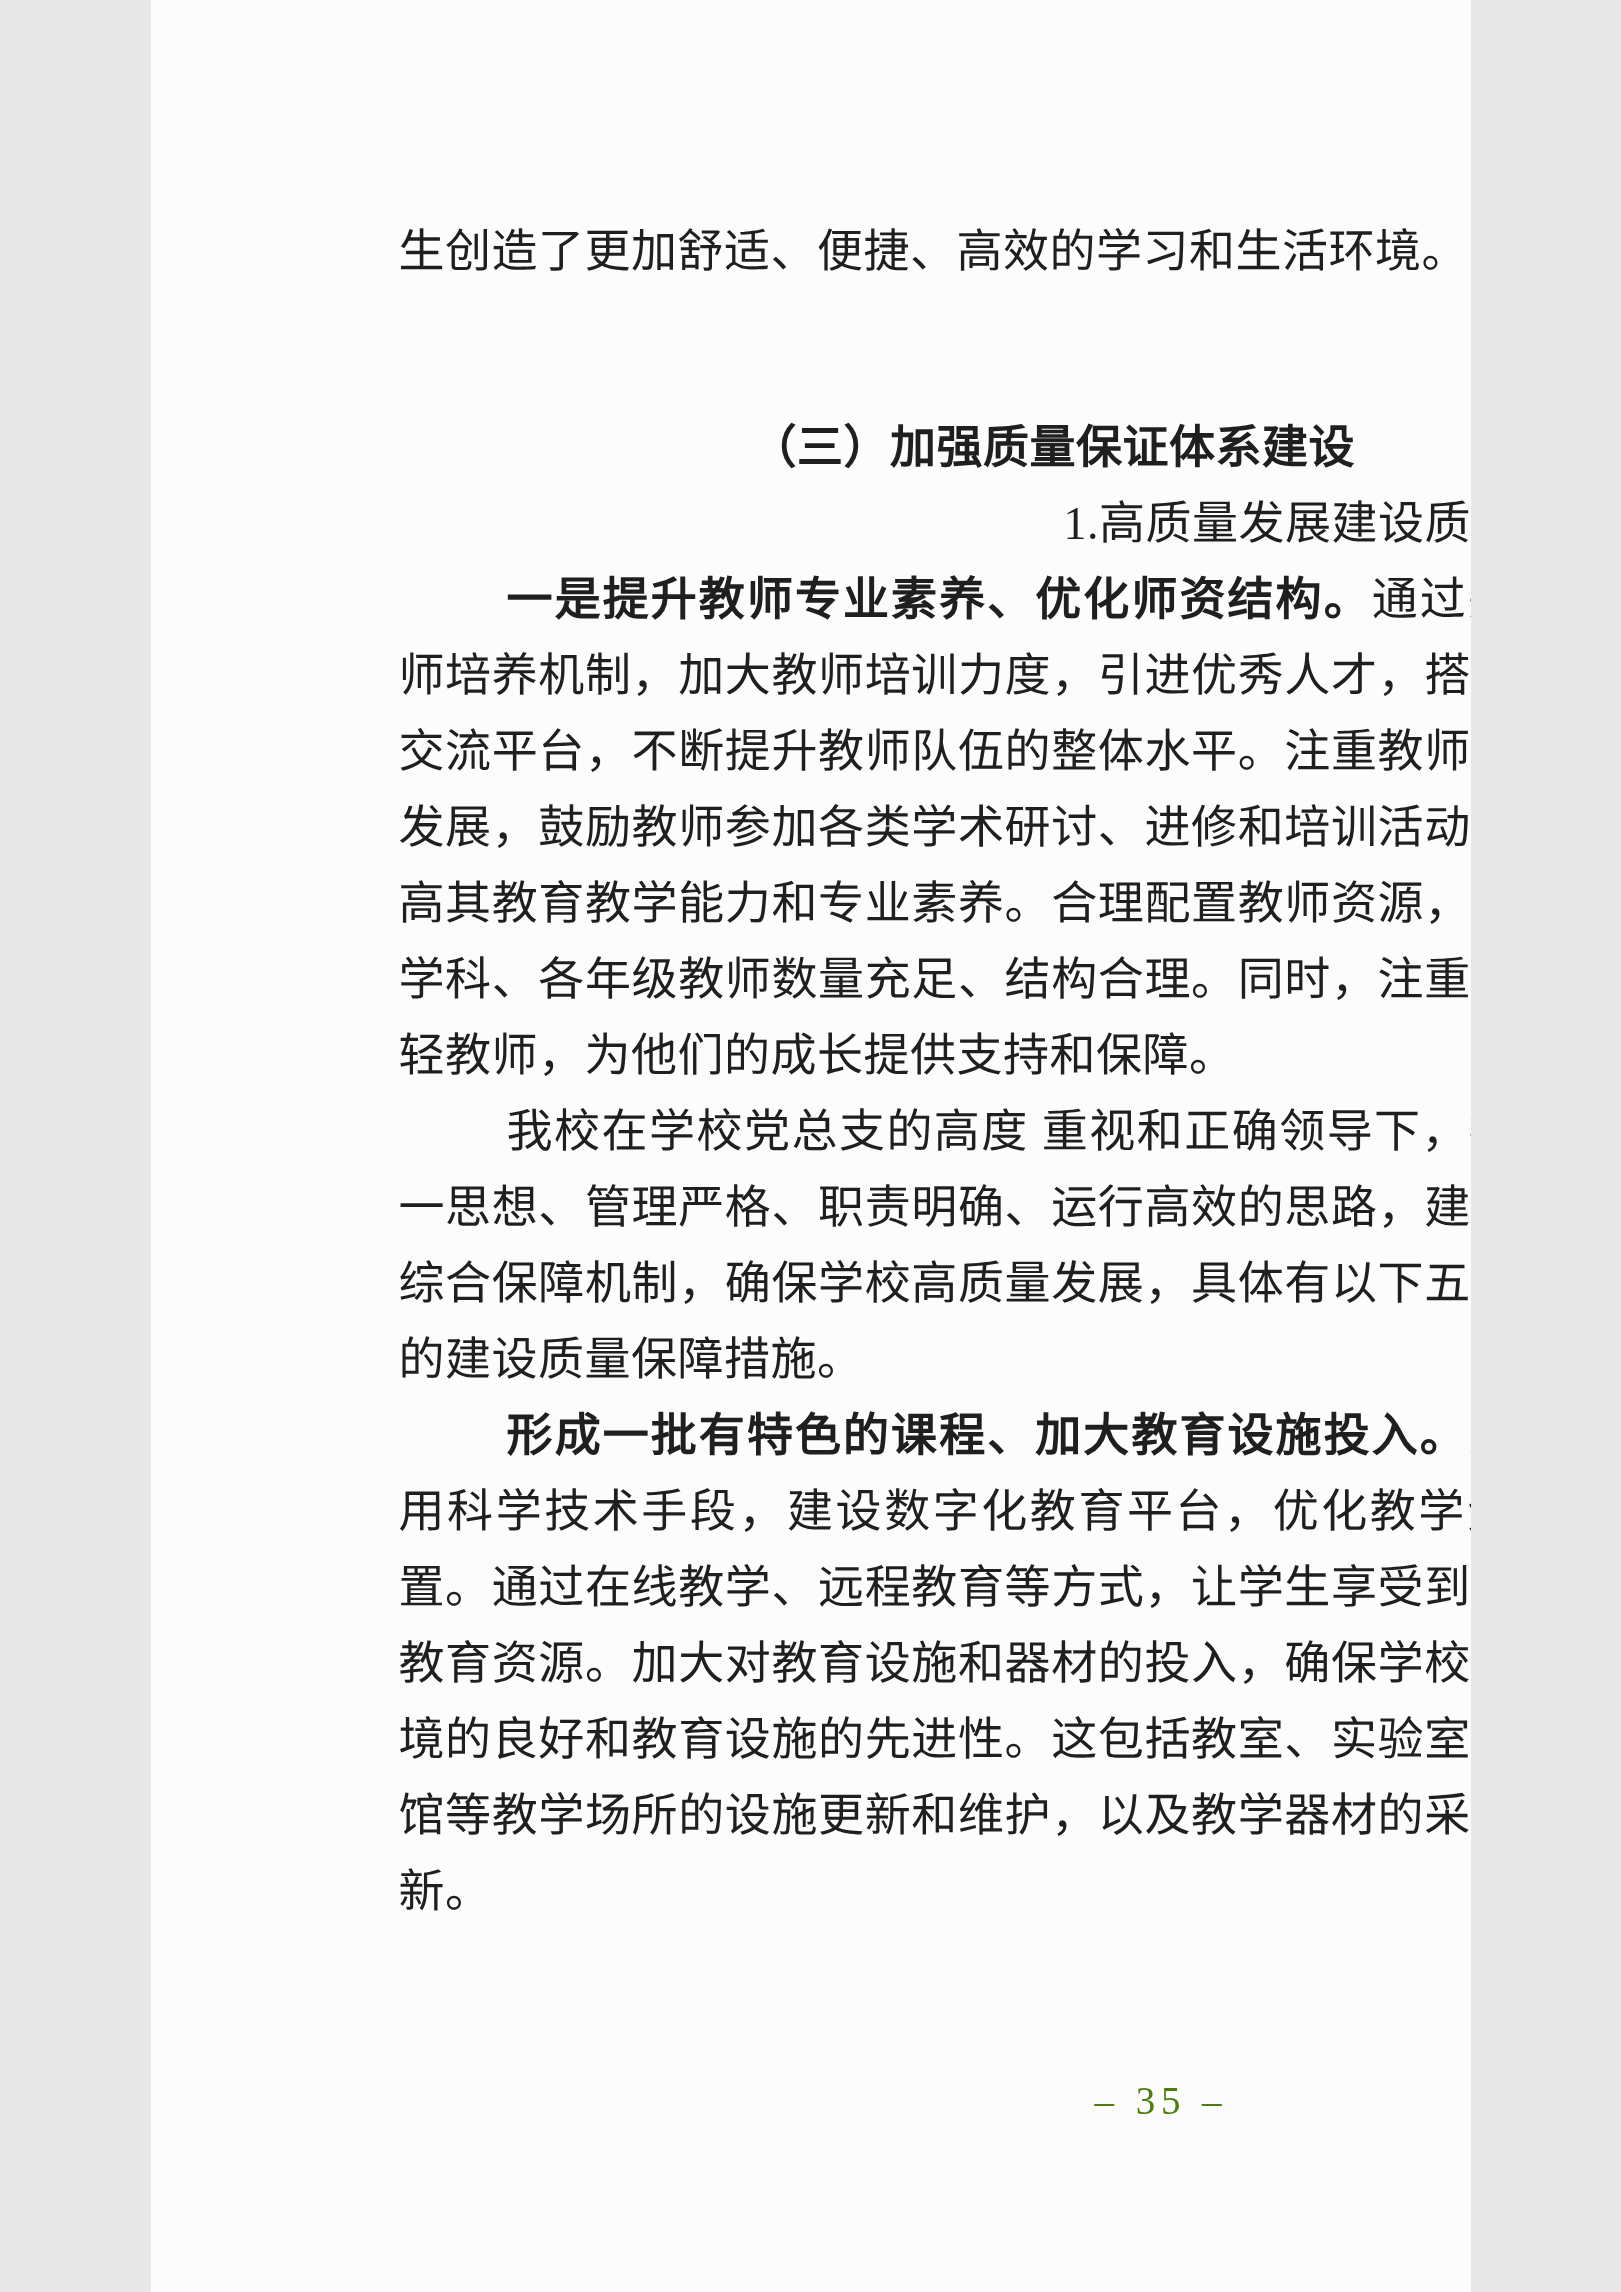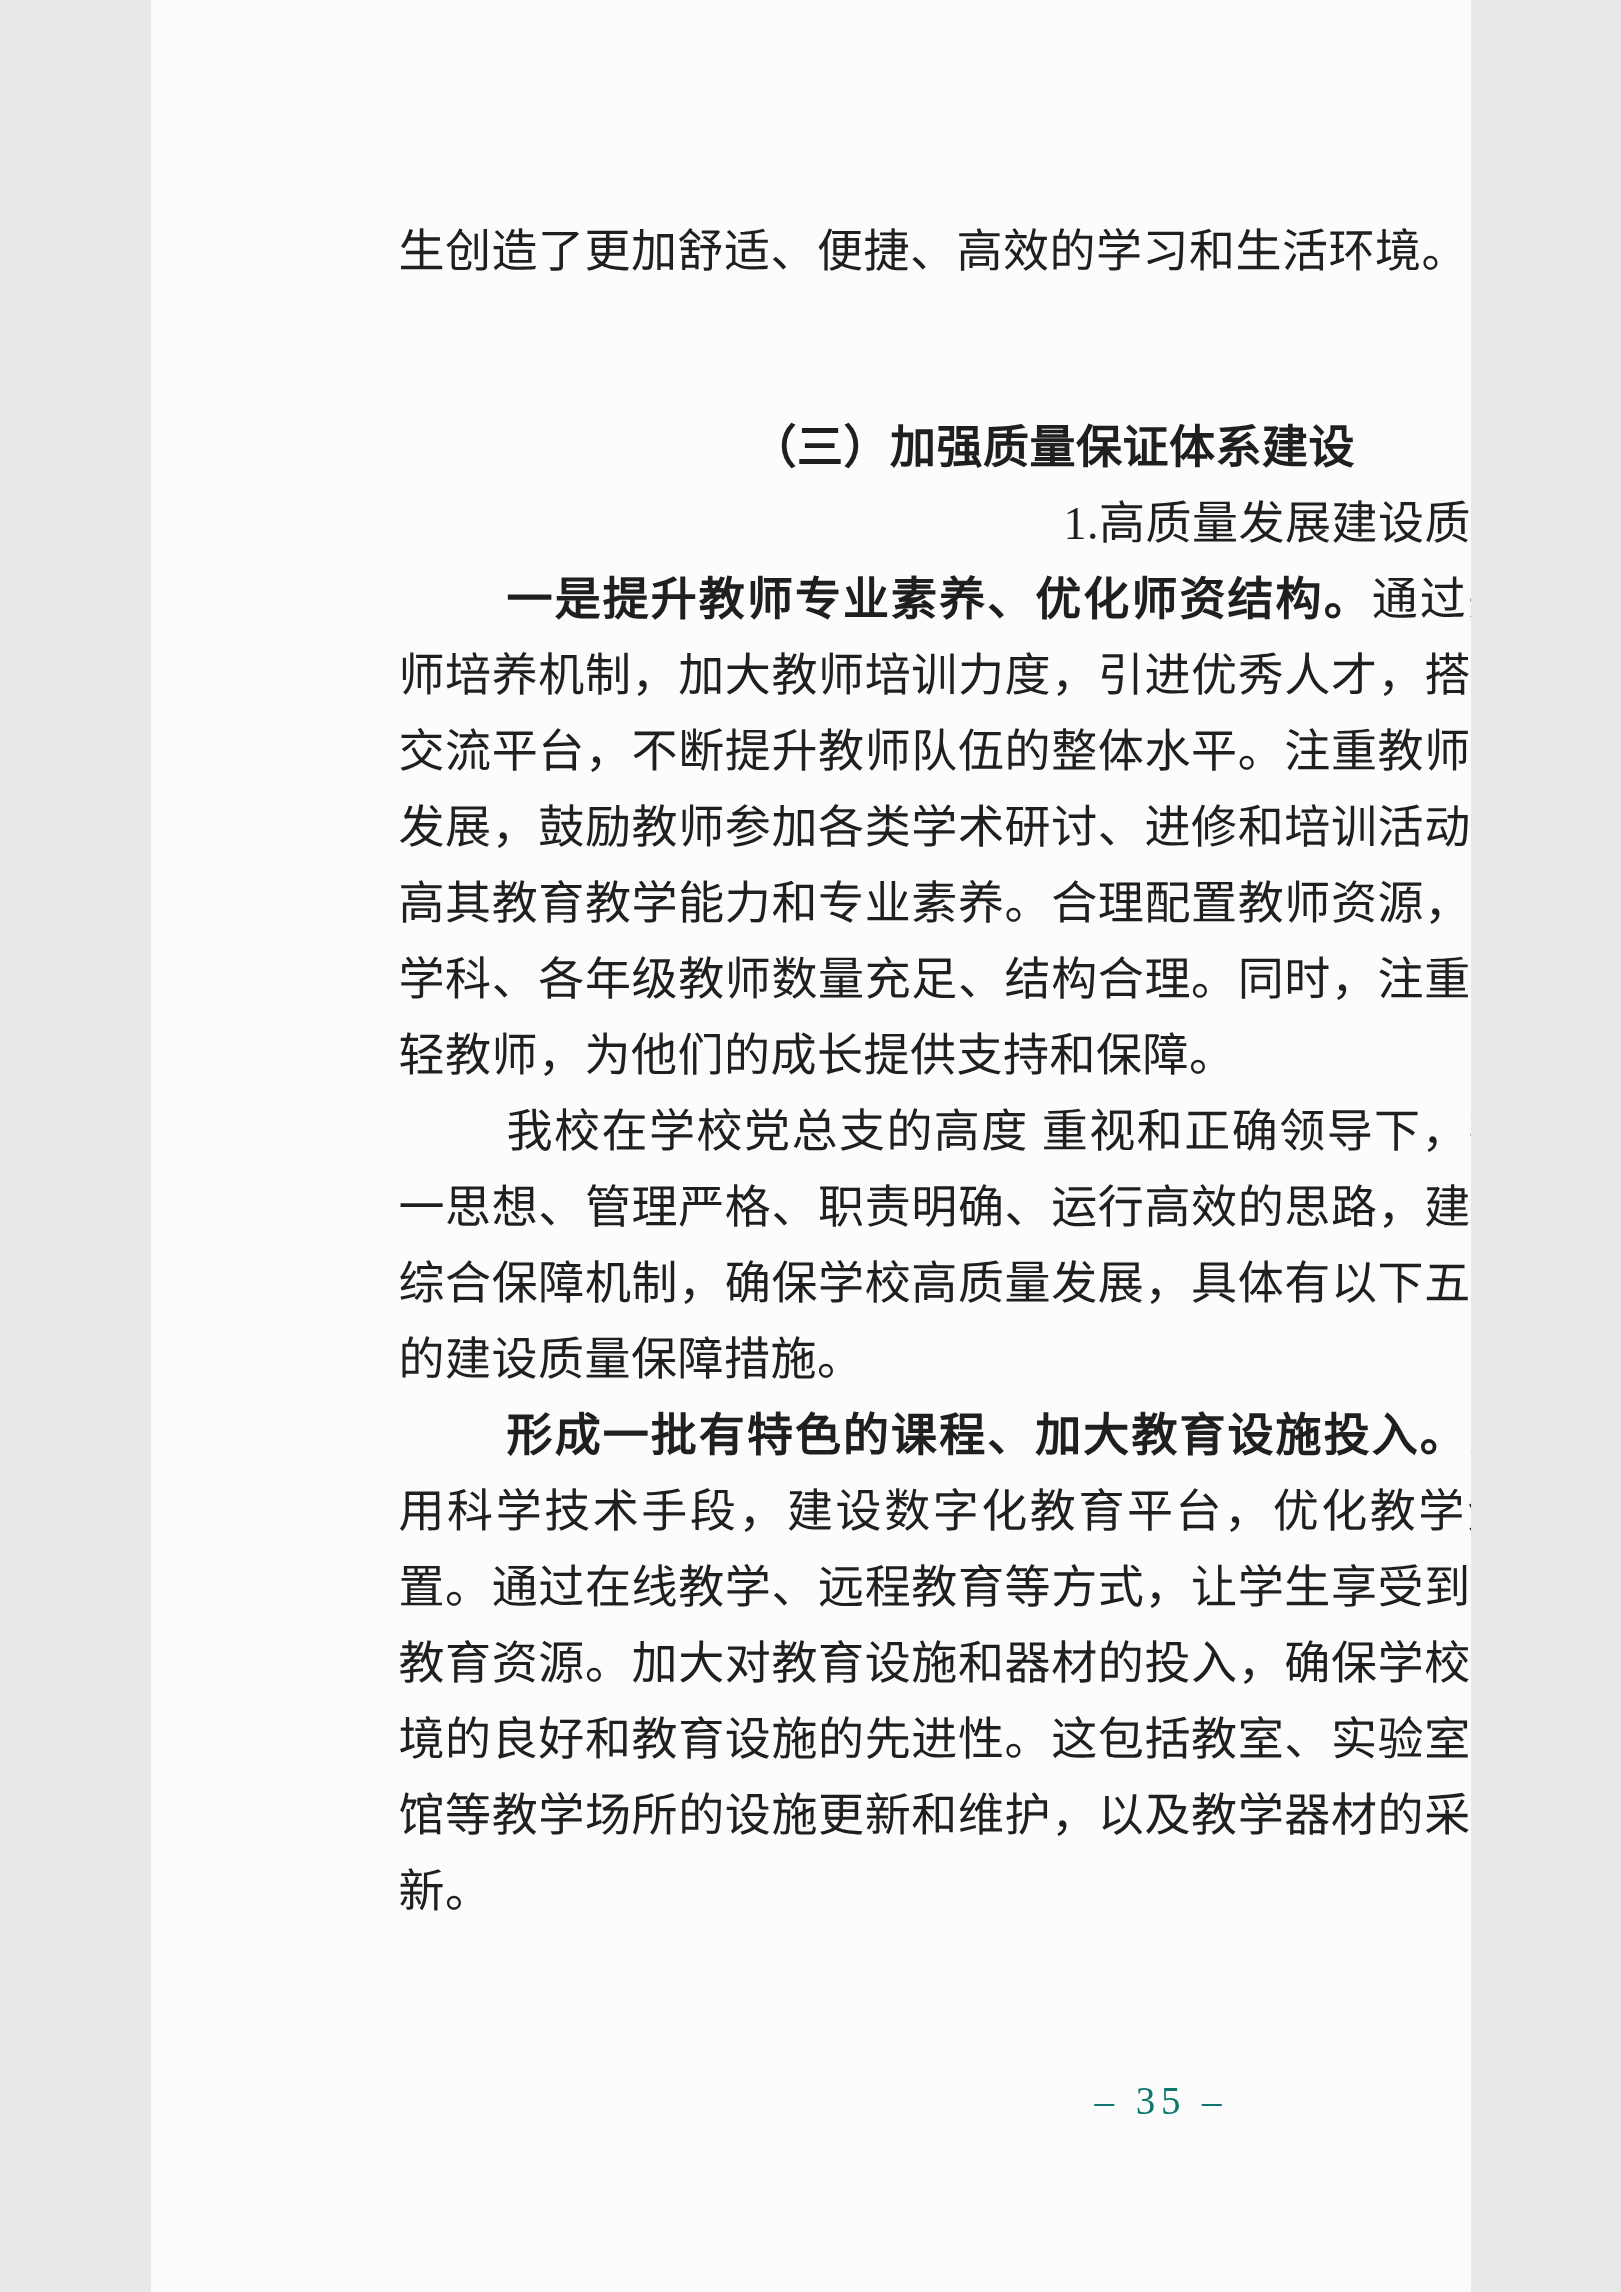--- a/index.html
+++ b/index.html
@@ -55,21 +55,21 @@
     text-indent: 2.2em;
     text-align: right;
   }
   .page-number {
     position: absolute;
     top: 2076px;
     right: 243px;
     font-size: 39px;
     line-height: 49px;
     letter-spacing: 5.9px;
-    color: #0f766e;
+    color: #4d7c0f;
     font-family: "Liberation Serif", "DejaVu Serif", serif;
   }
 </style>
 </head>
 <body>
 
 <div class="page">
   <main class="content">
 
     <p class="body-text continuation">生创造了更加舒适、便捷、高效的学习和生活环境。</p>

